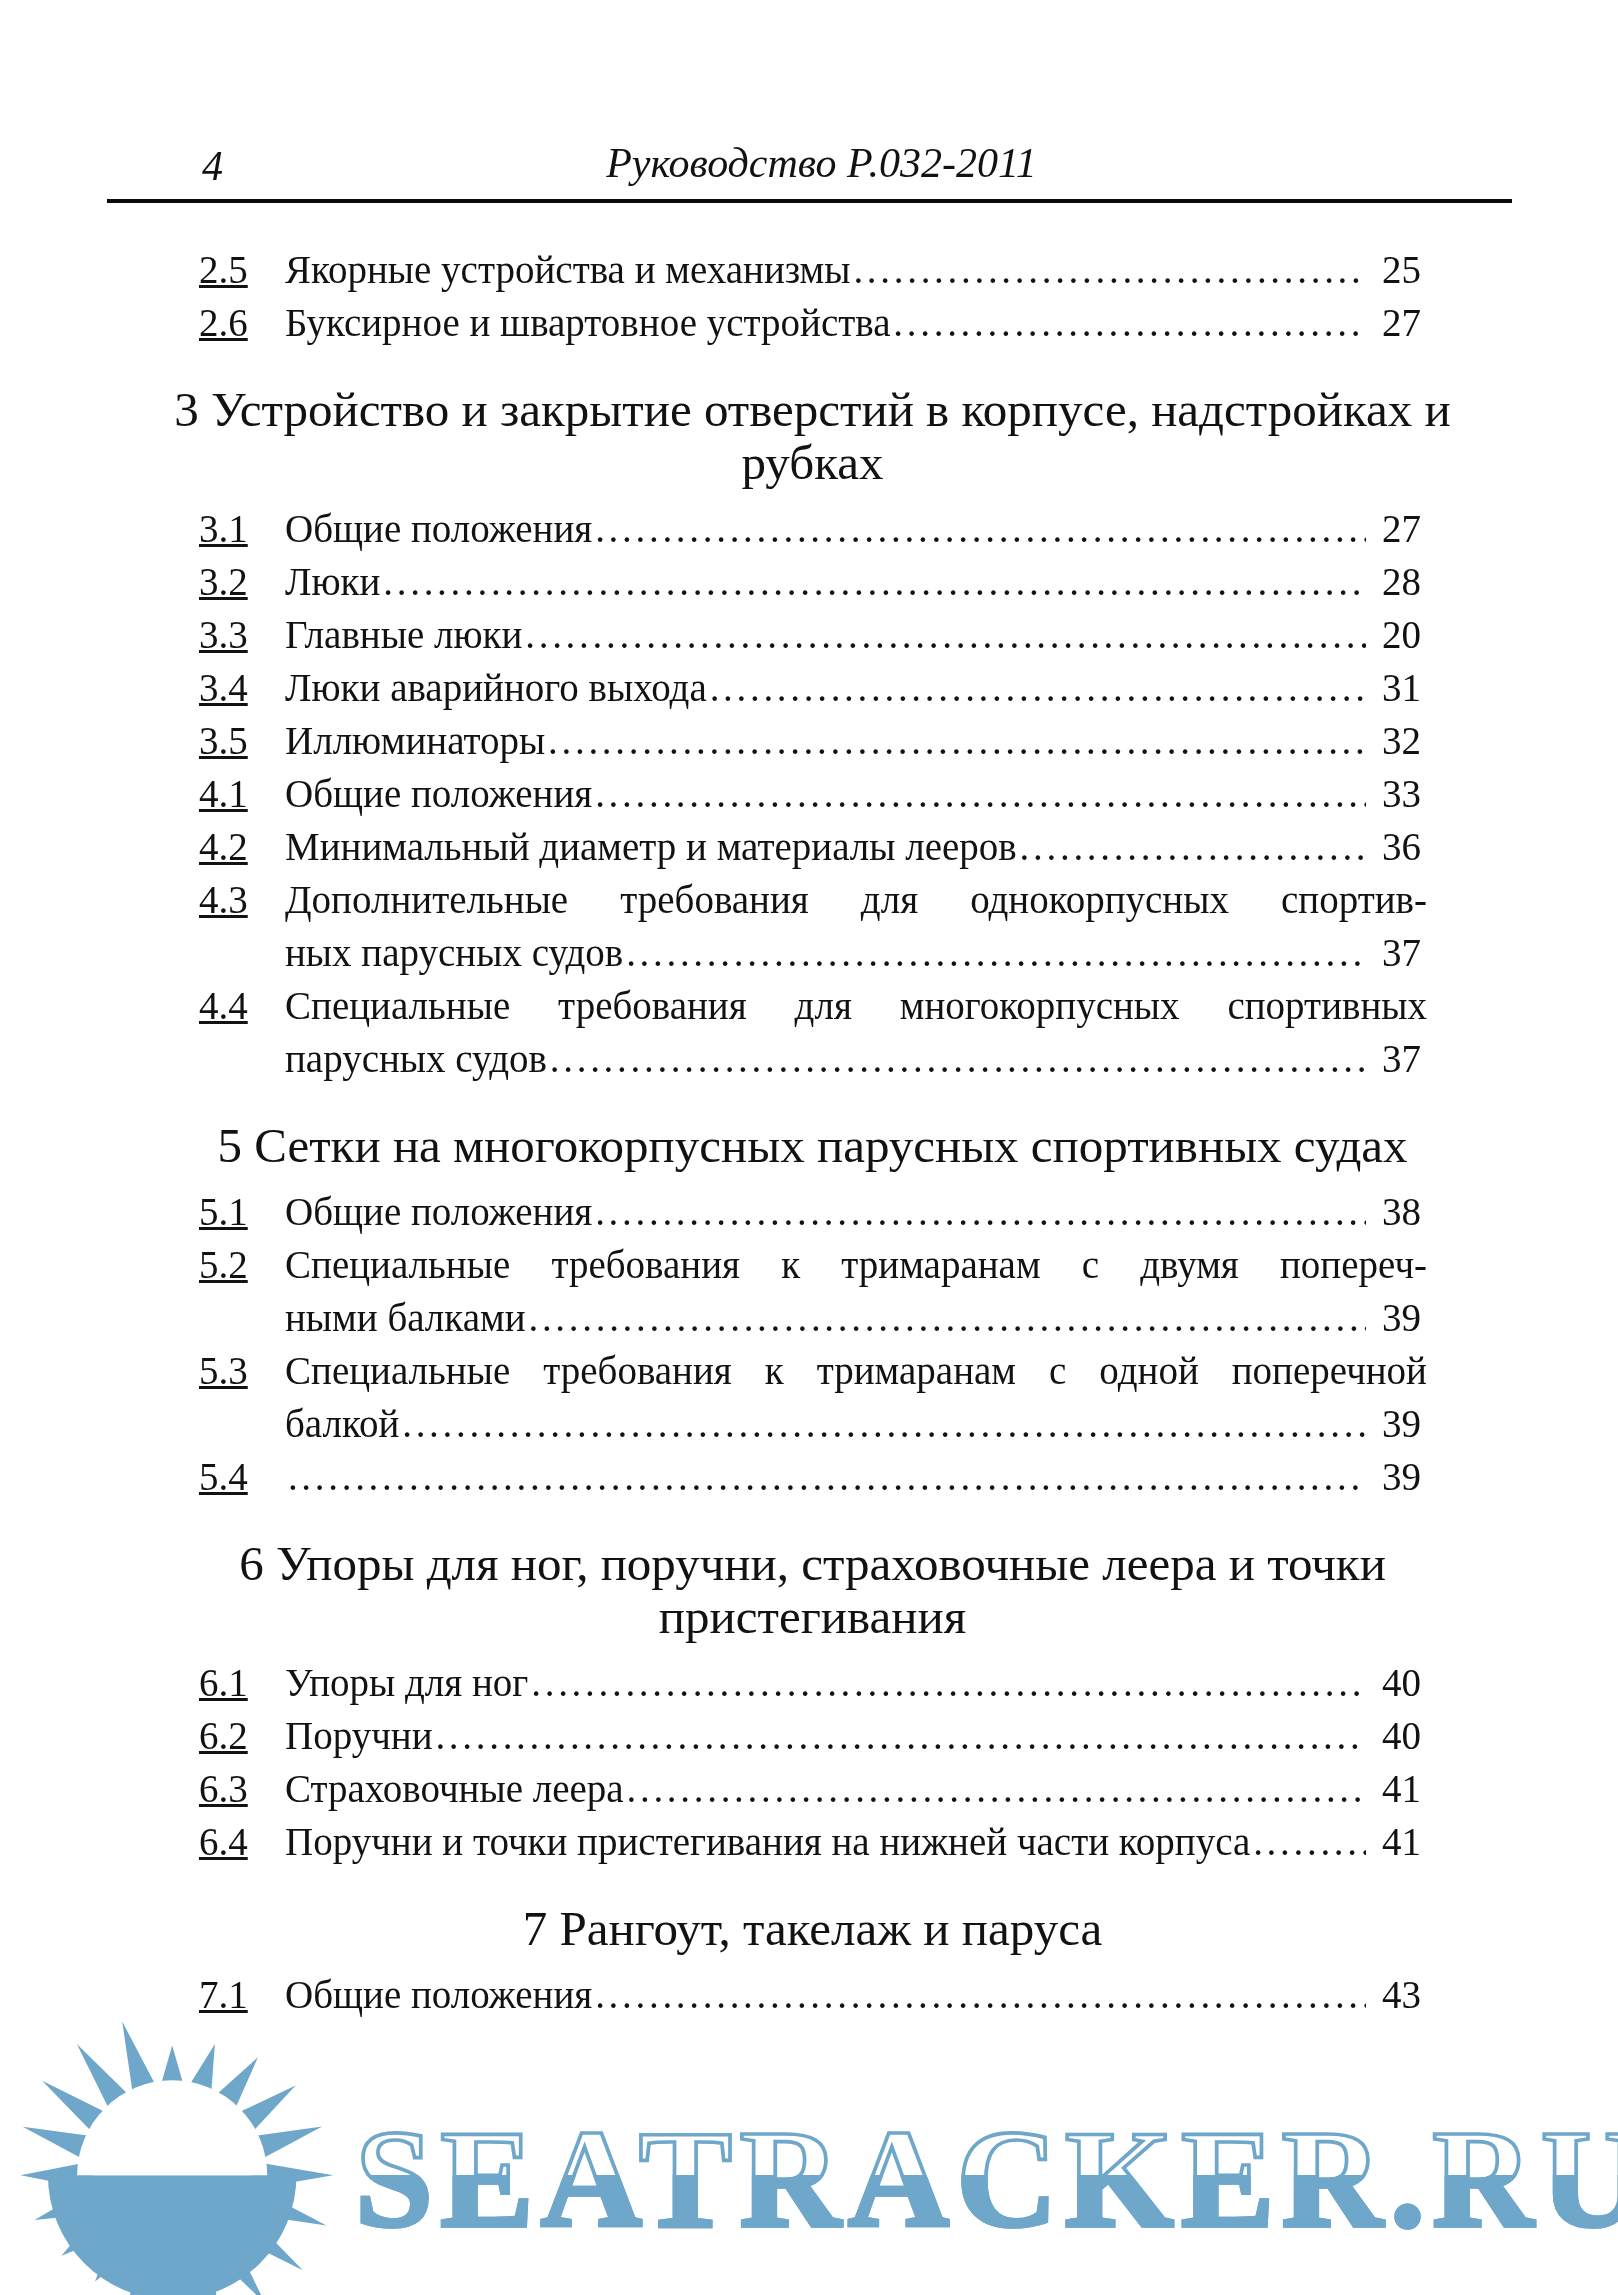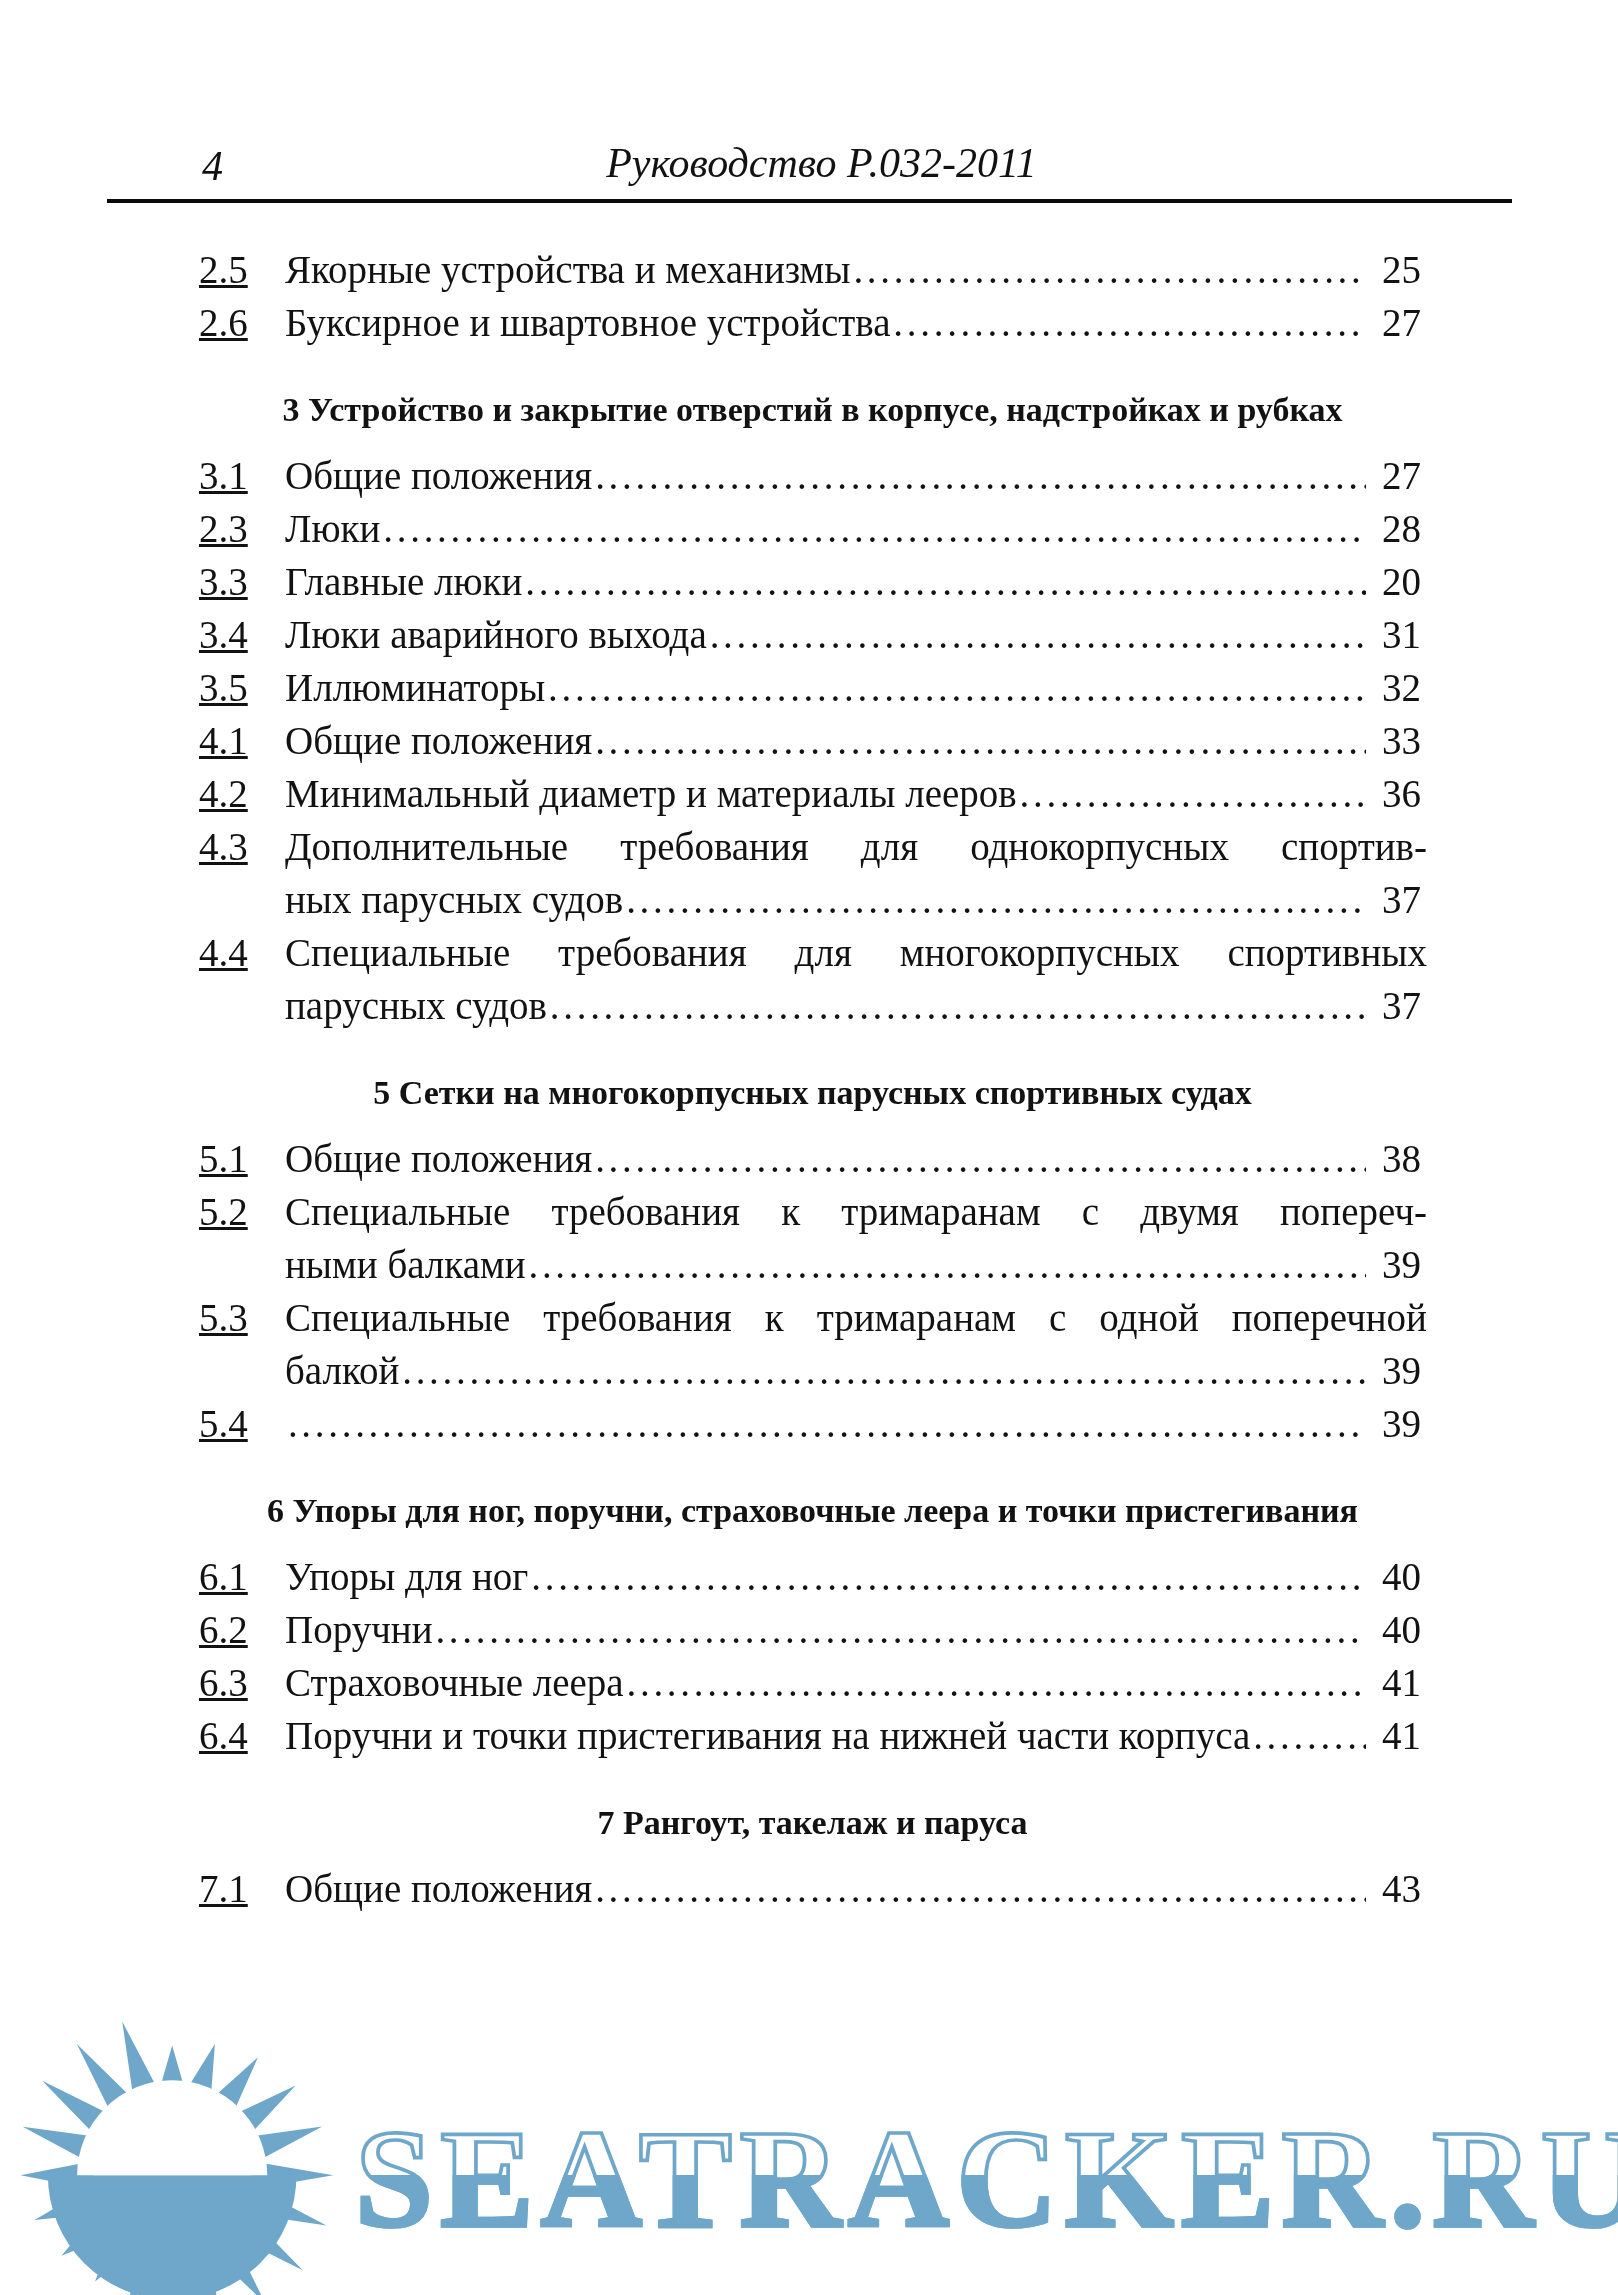--- a/index.html
+++ b/index.html
@@ -28,22 +28,22 @@
     position: absolute; top: 199px; left: 107px; width: 1405px; height: 4.4px;
     background: #0a0a0a;
   }
 
   
   #toc {
     position: absolute; top: 243px; left: 199px; width: 1228px;
     font-size: 39px;
   }
   .toc-heading {
-    font-weight: bold;
-    font-size: 34px;
+    font-weight: normal;
+    font-size: 49px;
     line-height: 53px;
     text-align: center;
     width: 1409px;
     margin: 34px 0 13px -91px;
   }
   .toc-line {
     display: flex; align-items: baseline;
     height: 53px; line-height: 53px;
     white-space: nowrap;
   }
@@ -112,21 +112,21 @@
       <span class="pg">27</span>
     </div>
     <div class="toc-heading">3 Устройство и закрытие отверстий в корпусе, надстройках и рубках</div>
     <div class="toc-line">
       <span class="num">3.1</span>
       <span class="title">Общие положения</span>
       <span class="leader"></span>
       <span class="pg">27</span>
     </div>
     <div class="toc-line">
-      <span class="num">2.3</span>
+      <span class="num">3.2</span>
       <span class="title">Люки</span>
       <span class="leader"></span>
       <span class="pg">28</span>
     </div>
     <div class="toc-line">
       <span class="num">3.3</span>
       <span class="title">Главные люки</span>
       <span class="leader"></span>
       <span class="pg">20</span>
     </div>

